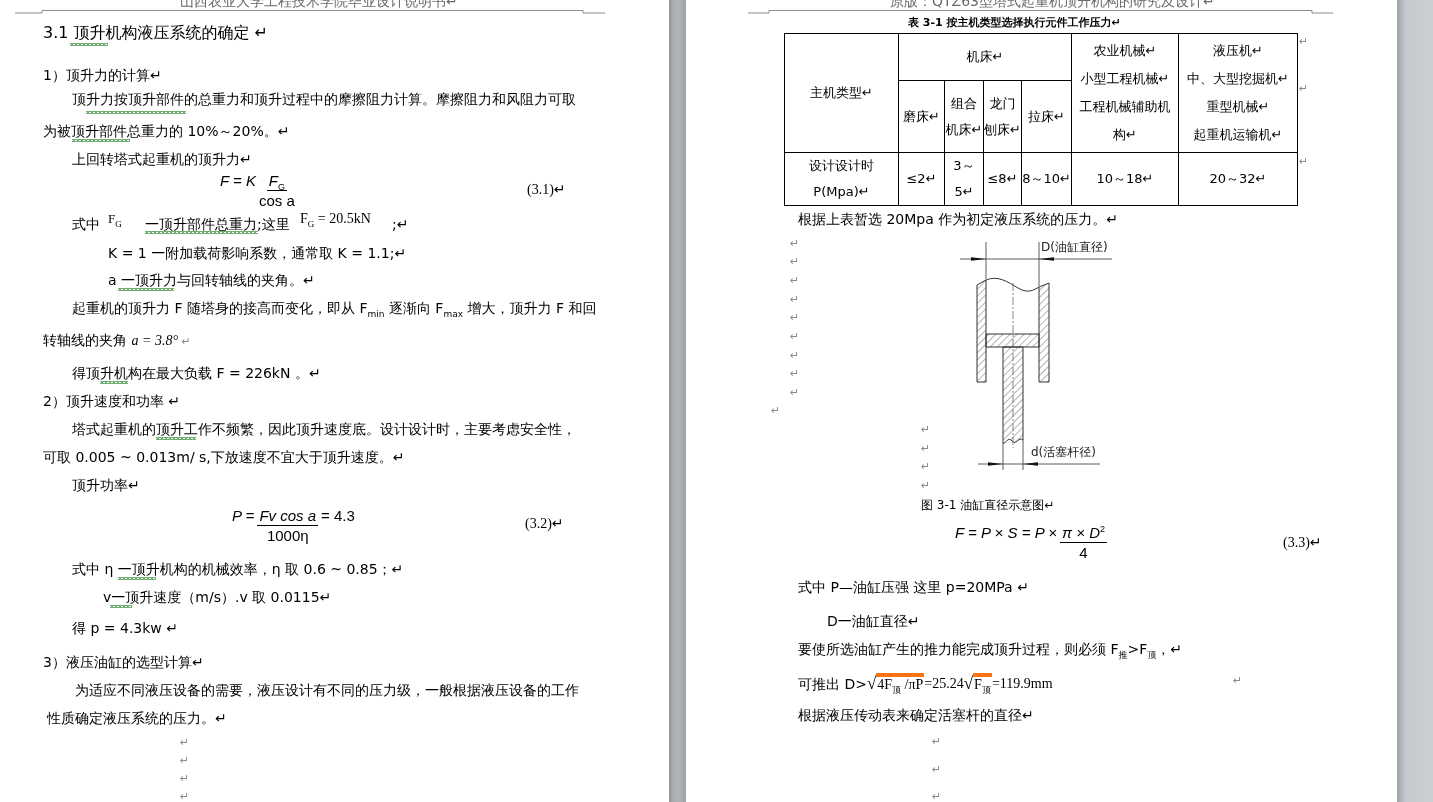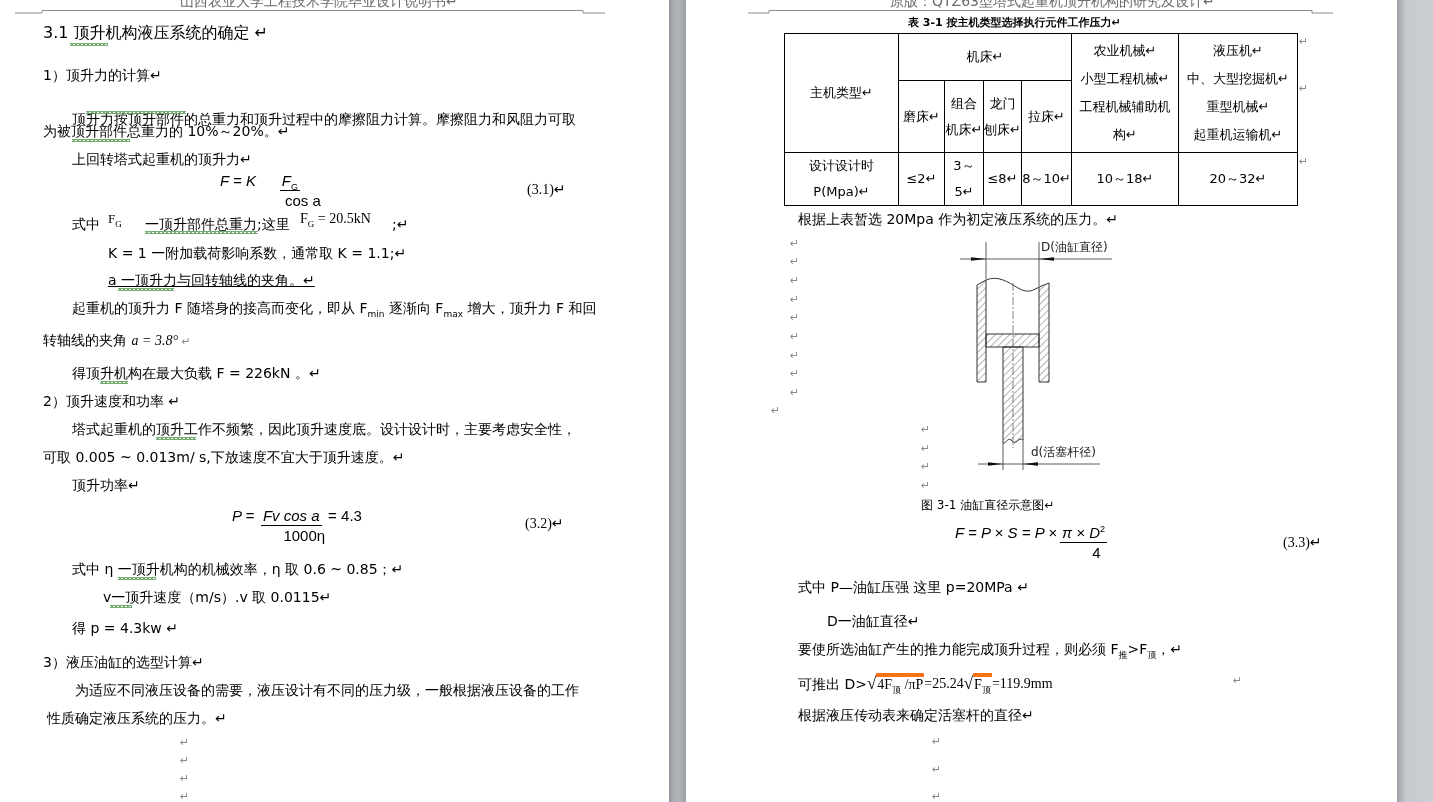--- a/index.html
+++ b/index.html
@@ -21,21 +21,21 @@
   .h1 { font-size:16px; line-height:18px; }
   .cap { font-size:11px; font-weight:bold; line-height:16px; }
   .figcap { font-size:12px; line-height:14px; }
   .mark { position:absolute; font-size:11px; line-height:12px; color:#8a8a8a; }
   .pm { color:#8a8a8a; font-size:11px; }
   .serif { font-family:"Liberation Serif", serif; }
   .math { position:absolute; white-space:nowrap; font-family:Liberation Sans, sans-serif; font-size:15px; line-height:17px; display:flex; }
   .math i { font-style:italic; }
   .frac { display:inline-flex; flex-direction:column; align-items:center; margin:0 3px; }
   .frac .num { border-bottom:1px solid #000; padding:0 2px 1px 2px; line-height:17px; }
-  .frac .den { padding-top:1px; line-height:17px;margin-left:26px; }
+  .frac .den { padding-top:1px; line-height:17px; }
   sub, sup { font-size:9px; line-height:0; }
   .sq { position:absolute; height:3px;
     background-image:
       linear-gradient(135deg, transparent 40%, #4f9a4f 40%, #4f9a4f 60%, transparent 60%),
       linear-gradient(45deg, transparent 40%, #4f9a4f 40%, #4f9a4f 60%, transparent 60%);
     background-size:4px 3px; opacity:0.8; }
 
   table.t31 { position:absolute; left:98px; top:33px; border-collapse:collapse; table-layout:fixed;
     font-size:13px; }
   table.t31 td { border:1.4px solid #000; text-align:center; vertical-align:middle; padding:0; line-height:26px; }
@@ -49,41 +49,41 @@
 
 <div class="page" id="page-left">
   <div class="hdr" style="left:180px;">山西农业大学工程技术学院毕业设计说明书↵</div>
   <svg style="position:absolute;left:0;top:0;" width="669" height="20">
     <polyline points="15,13 42,13 42,10.5 583,10.5 583,13 605,13" fill="none" stroke="#8c8c8c" stroke-width="1"></polyline>
   </svg>
 
   <div class="ln h1" style="left:43px;top:24px;">3.1 顶升机构液压系统的确定 ↵</div>
 
   <div class="ln" style="left:43px;top:67px;">1）顶升力的计算↵</div>
-  <div class="ln" style="left:72px;top:111px;">顶升力按顶升部件的总重力和顶升过程中的摩擦阻力计算。摩擦阻力和风阻力可取</div>
+  <div class="ln" style="left:72px;top:91px;">顶升力按顶升部件的总重力和顶升过程中的摩擦阻力计算。摩擦阻力和风阻力可取</div>
   <div class="ln" style="left:43px;top:123px;">为被顶升部件总重力的 10%～20%。↵</div>
   <div class="ln" style="left:72px;top:151px;">上回转塔式起重机的顶升力↵</div>
 
   <div class="math" style="left:220px;top:172px;">
     <i>F = K</i>
     <span class="frac">
       <span class="num"><i>F</i><sub>G</sub></span>
       <span class="den">cos a</span>
     </span>
   </div>
   <div class="ln serif" style="left:527px;top:182px;">(3.1)↵</div>
 
   <div class="ln" style="left:72px;top:216px;">式中</div>
   <div class="ln serif" style="left:108px;top:211px;font-size:13px;"><span>F</span><sub>G</sub></div>
   <div class="ln" style="left:145px;top:216px;">一顶升部件总重力;这里</div>
   <div class="ln serif" style="left:300px;top:211px;"><span>F</span><sub>G</sub><span> = 20.5kN</span></div>
   <div class="ln" style="left:392px;top:216px;">;↵</div>
 
   <div class="ln" style="left:108px;top:245px;">K = 1  一附加载荷影响系数，通常取 K = 1.1;↵</div>
-  <div class="ln" style="left:108px;top:272px;text-decoration:underline;">a 一顶升力与回转轴线的夹角。↵</div>
+  <div class="ln" style="left:108px;top:272px;">a 一顶升力与回转轴线的夹角。↵</div>
 
   <div class="ln" style="left:72px;top:300px;">
     <span>起重机的顶升力 F 随塔身的接高而变化，即从 F</span><sub>min</sub><span> 逐渐向 F</span><sub>max</sub><span> 增大，顶升力 F 和回</span>
   </div>
   <div class="ln" style="left:43px;top:332px;">
     <span>转轴线的夹角 </span><i class="serif">a = 3.8°</i><span class="pm"> ↵</span>
   </div>
   <div class="ln" style="left:72px;top:365px;">得顶升机构在最大负载 F = 226kN 。↵</div>
 
   <div class="ln" style="left:43px;top:393px;">2）顶升速度和功率  ↵</div>

